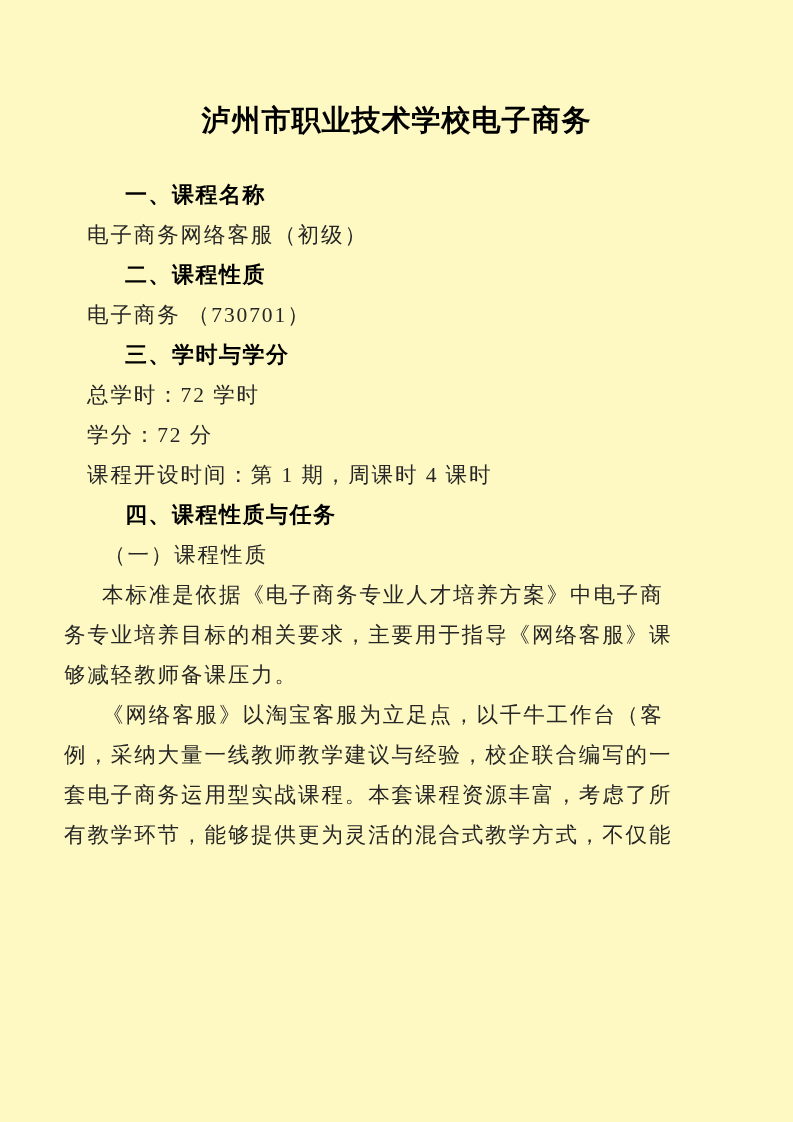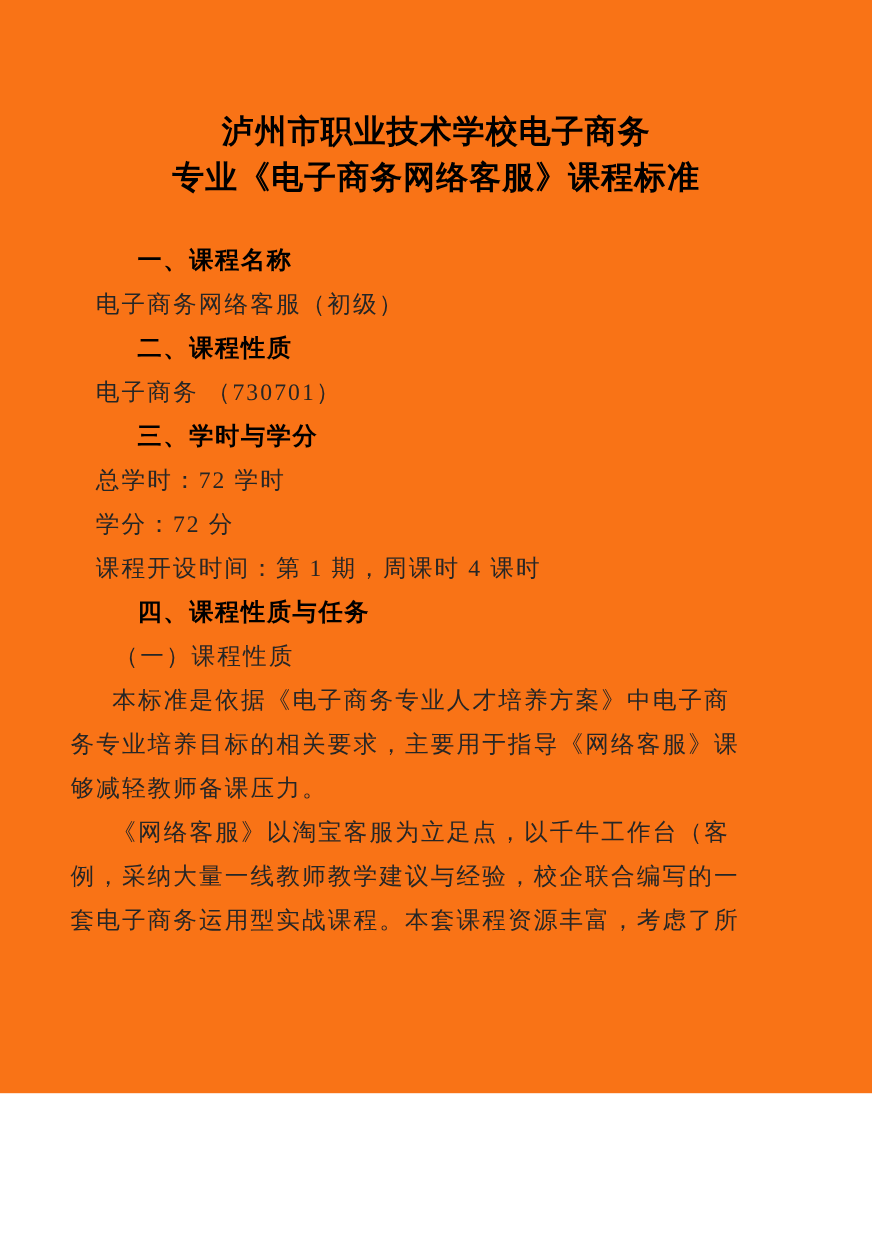--- a/index.html
+++ b/index.html
@@ -1,21 +1,21 @@
 <!DOCTYPE html>
 <html><head>
 <meta charset="utf-8">
 <style>
   * { margin: 0; padding: 0; box-sizing: border-box; }
   html, body { background: #ffffff; }
   .page {
     position: relative;
     width: 793px;
-    height: 994px;
-    background: #f97316;
+    height: 1122px;
+    background: #fef9c3;
     overflow: hidden;
     padding-top: 99px;
     font-family: "Liberation Serif", serif;
   }
   .doc-title {
     text-align: center;
     font-family: "Liberation Serif", serif;
     font-weight: 700;
     color: #000000;
   }
@@ -60,21 +60,20 @@
     padding-left: 0;
   }
 </style>
 </head>
 <body>
 
 <div class="page">
 
   <div class="doc-title">
     <div class="t-line">泸州市职业技术学校电子商务</div>
-    <div class="t-line">专业《电子商务网络客服》课程标准</div>
   </div>
 
   <div class="body-block">
 
     <div class="line h-num">一、课程名称</div>
     <div class="line sub-line">电子商务网络客服（初级）</div>
 
     <div class="line h-num">二、课程性质</div>
     <div class="line sub-line">电子商务 （730701）</div>
 
@@ -86,16 +85,17 @@
     <div class="line h-num">四、课程性质与任务</div>
 
     <div class="line subhead">（一）课程性质</div>
     <div class="line p-first">本标准是依据《电子商务专业人才培养方案》中电子商</div>
     <div class="line p-cont">务专业培养目标的相关要求，主要用于指导《网络客服》课</div>
     <div class="line p-cont">够减轻教师备课压力。</div>
 
     <div class="line p-first">《网络客服》以淘宝客服为立足点，以千牛工作台（客</div>
     <div class="line p-cont">例，采纳大量一线教师教学建议与经验，校企联合编写的一</div>
     <div class="line p-cont">套电子商务运用型实战课程。本套课程资源丰富，考虑了所</div>
+    <div class="line p-cont">有教学环节，能够提供更为灵活的混合式教学方式，不仅能</div>
 
   </div>
 
 </div>
 
 </body></html>

